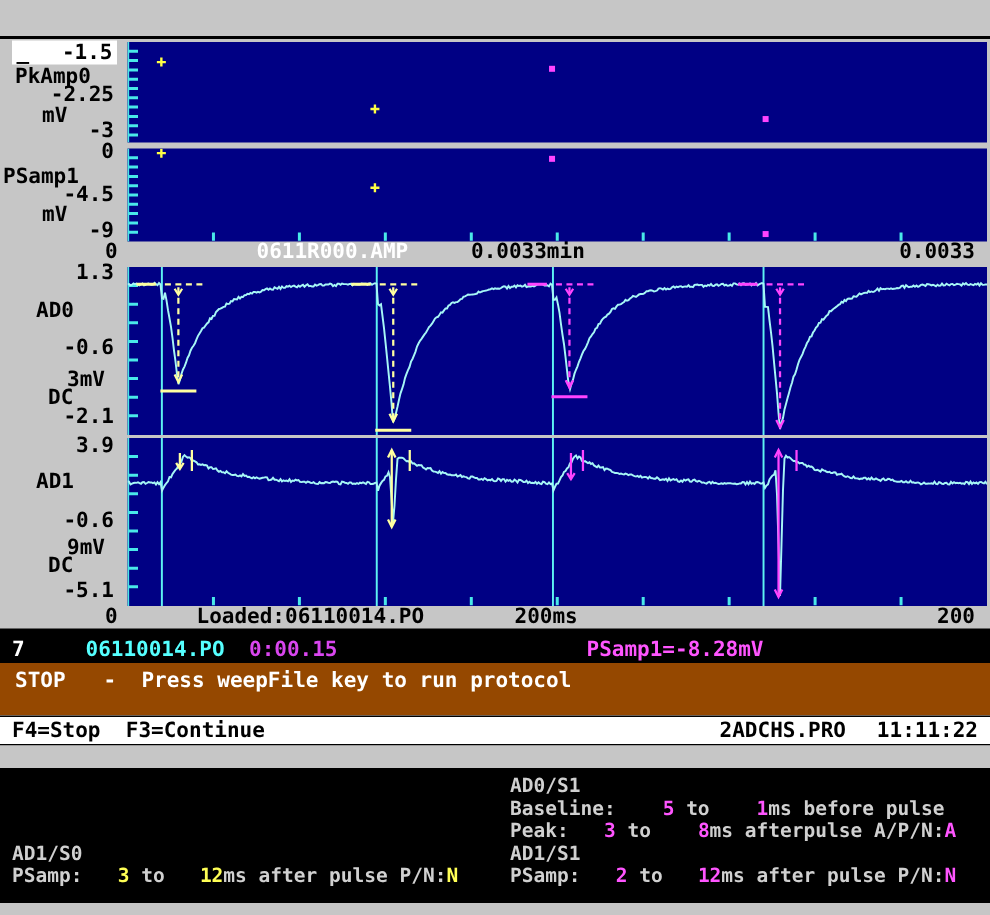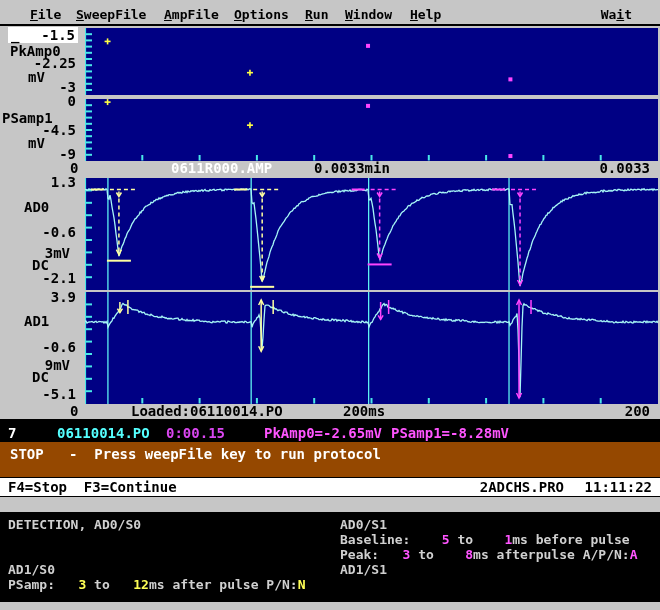--- a/index.html
+++ b/index.html
@@ -30,32 +30,20 @@
   .drow{position:absolute;font-size:13px;line-height:15px;white-space:pre;color:#d0d0d0;}
   .dfield{background:#fff;color:#000;}
   .gray-strip{position:absolute;left:0;top:497px;width:660px;height:15px;background:#c6c6c6;}
   .bottom-strip{position:absolute;left:0;top:602px;width:660px;height:8px;background:#c6c6c6;}
 </style>
 </head>
 <body>
 
 <div class="screen">
 
-  <div class="menubar">
-    <div id="menu-items">
-        <div class="item mono" style="left: 30px;"><u>F</u>ile</div>
-        <div class="item mono" style="left: 76px;"><u>S</u>weepFile</div>
-        <div class="item mono" style="left: 164px;"><u>A</u>mpFile</div>
-        <div class="item mono" style="left: 234px;"><u>O</u>ptions</div>
-        <div class="item mono" style="left: 305px;"><u>R</u>un</div>
-        <div class="item mono" style="left: 345px;"><u>W</u>indow</div>
-        <div class="item mono" style="left: 410px;"><u>H</u>elp</div>
-      </div>
-    <div class="item" style="right:28px" id="menu-status">Wa<u>i</u>t</div>
-  </div>
   <div class="menu-rule"></div>
 
   <div class="editbox mono">
     <span>_</span>
     <span>-1.5</span>
   </div>
 
   <div class="lab" style="left:10px;top:44px">PkAmp0</div>
   <div class="ylab" style="top:56px">-2.25</div>
   <div class="lab" style="left:28px;top:70px">mV</div>
@@ -222,37 +210,36 @@
         <polyline points="431.52,13 434.02,8 436.52,13" fill="none" stroke="#ff44ff" stroke-width="1.5"></polyline>
         <polyline points="431.52,101 434.02,106 436.52,101" fill="none" stroke="#ff44ff" stroke-width="1.5"></polyline>
         <line x1="446.02" y1="8" x2="446.02" y2="22" stroke="#ff44ff" stroke-width="1.5"></line>
       </svg>
     </div>
 
   <div class="console-black">
     <span class="cseg mono" style="left:8px;top:6px;color:#fff">7</span>
     <span class="cseg mono" style="left:57px;top:6px;color:#55ffff">06110014.PO</span>
     <span class="cseg mono" style="left:166px;top:6px;color:#d946ef">0:00.15</span>
-    <span class="cseg mono" style="left:264px;top:6px;color:#ff55ff">PkAmp0=-2.65mV</span>
     <span class="cseg mono" style="left:391px;top:6px;color:#ff55ff">PSamp1=-8.28mV</span>
   </div>
   <div class="console-brown">
     <span class="cseg mono" style="left:10px;top:4px;color:#fff">STOP   -  Press weepFile key to run protocol</span>
   </div>
   <div class="console-white">
     <span class="cseg mono" style="left:8px;top:1px;color:#000">F4=Stop  F3=Continue</span>
     <span class="cseg mono" style="right:96px;top:1px;color:#000">2ADCHS.PRO</span>
     <span class="cseg mono" style="right:8px;top:1px;color:#000">11:11:22</span>
   </div>
   <div class="gray-strip"></div>
 
   <div class="detect" id="detect-panel">
-      <div class="drow" style="left: 8px; top: 5px;">DETECTION, AD0/S0</div>
       <div class="drow" style="left: 8px; top: 50px;"><span>AD1/S0</span></div>
       <div class="drow" style="left: 8px; top: 65px;"><span>PSamp:</span><span style="color: rgb(255, 255, 85);">   3</span><span> to   </span><span style="color: rgb(255, 255, 85);">12</span><span>ms after pulse P/N:</span><span style="color: rgb(255, 255, 85);">N</span></div>
       <div class="drow" style="left: 340px; top: 5px;">AD0/S1</div>
       <div class="drow" style="left: 340px; top: 20px;"><span>Baseline:</span><span style="color: rgb(255, 85, 255);">    5</span><span> to    </span><span style="color: rgb(255, 85, 255);">1</span><span>ms before pulse</span></div>
       <div class="drow" style="left: 340px; top: 35px;"><span>Peak:</span><span style="color: rgb(255, 85, 255);">   3</span><span> to    </span><span style="color: rgb(255, 85, 255);">8</span><span>ms afterpulse A/P/N:</span><span style="color: rgb(255, 85, 255);">A</span></div>
       <div class="drow" style="left: 340px; top: 50px;"><span>AD1/S1</span></div>
+      <div class="drow" style="left: 340px; top: 65px;"><span>PSamp:</span><span style="color: rgb(255, 85, 255);">   2</span><span> to   </span><span style="color: rgb(255, 85, 255);">12</span><span>ms after pulse P/N:</span><span style="color: rgb(255, 85, 255);">N</span></div>
     </div>
   <div class="bottom-strip"></div>
 
 </div>
 
 </body></html>

